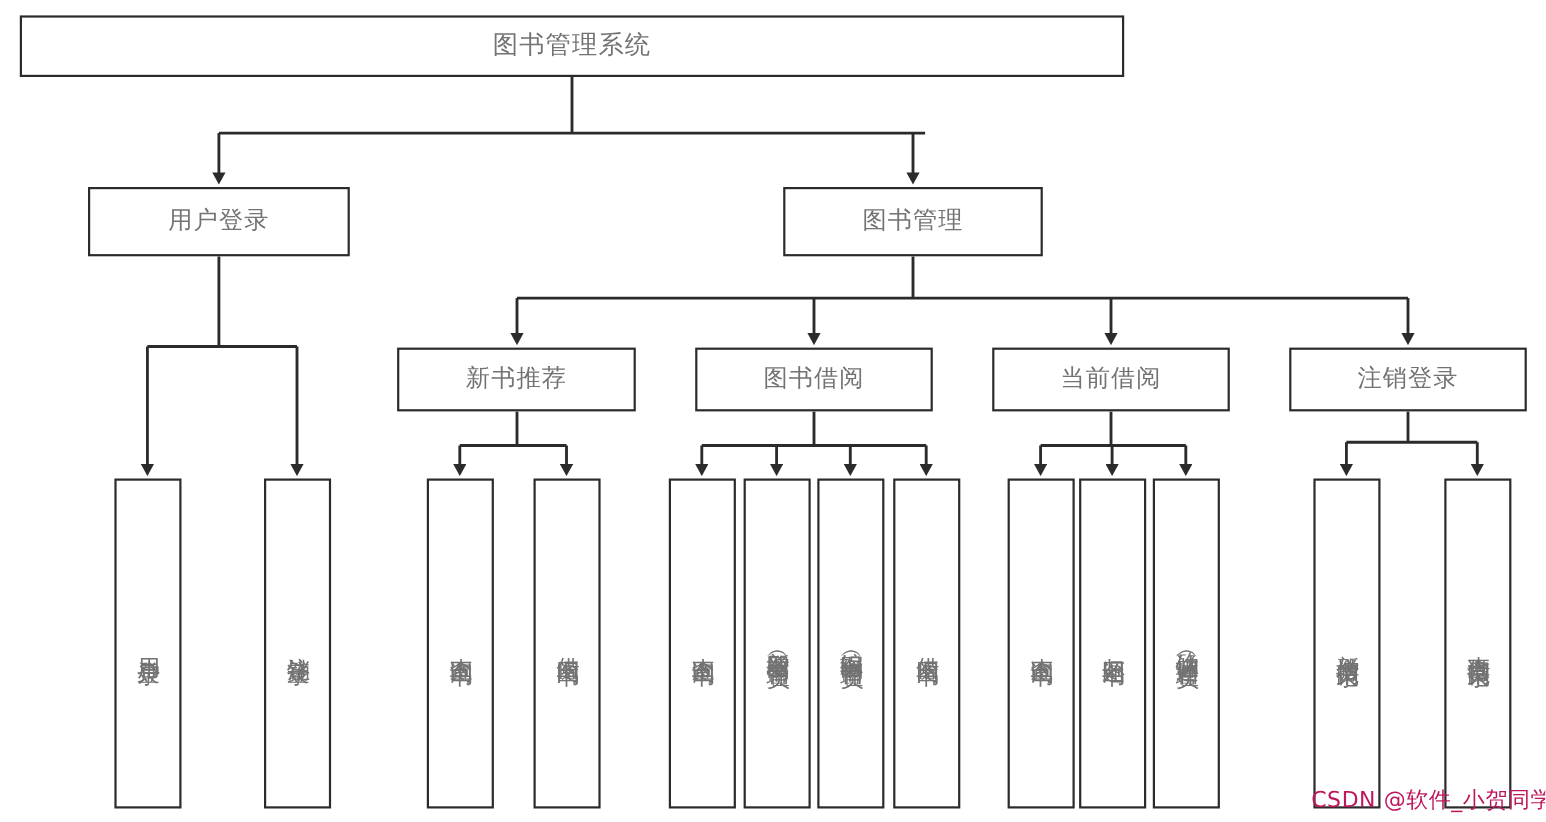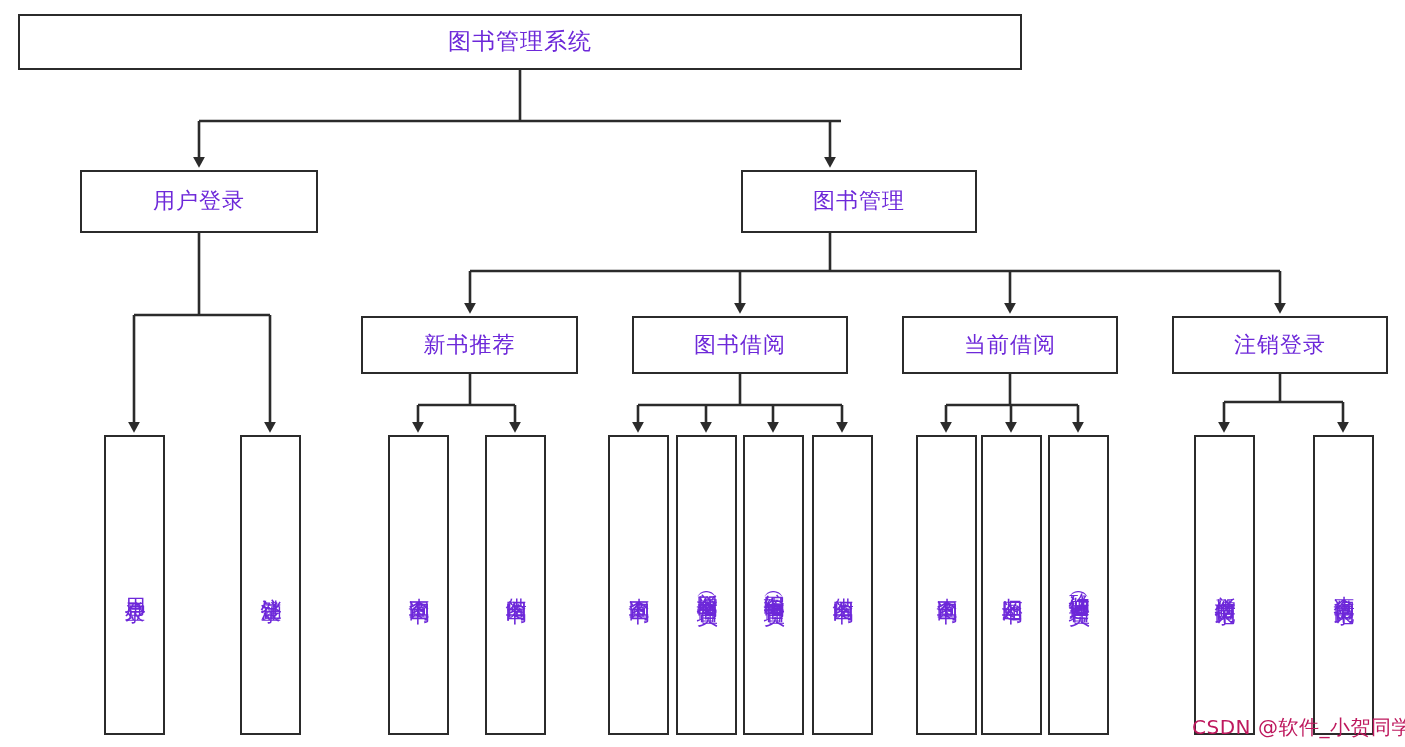--- a/index.html
+++ b/index.html
@@ -25,21 +25,21 @@
     height: 747px;
   }
   .node {
     position: absolute;
     box-sizing: border-box;
     border: 2.5px solid #2b2b2b;
     background: #ffffff;
     display: flex;
     align-items: center;
     justify-content: center;
-    color: #6d28d9;
+    color: #737373;
   }
   .node-h .label {
     font-size: 22px;
     line-height: 1.2;
     letter-spacing: 1px;
     white-space: nowrap;
   }
   .node-v {
     align-items: center;
     justify-content: center;
@@ -121,21 +121,21 @@
     </g>
   </svg>
 
   <div class="node node-h" id="root-node" style="left:18px; top:14px; width:1004px; height:56px;">
     <span class="label">图书管理系统</span>
   </div>
 
   <div class="node node-h" style="left:80px; top:170px; width:238px; height:63px;">
     <span class="label">用户登录</span>
   </div>
-  <div class="node node-h" style="left:741px; top:170px; width:236px; height:63px;">
+  <div class="node node-h" style="left:712px; top:170px; width:236px; height:63px;">
     <span class="label">图书管理</span>
   </div>
 
   <div class="node node-h" style="left:361px; top:316px; width:217px; height:58px;text-align:right;">
     <span class="label">新书推荐</span>
   </div>
   <div class="node node-h" style="left:902px; top:316px; width:216px; height:58px;">
     <span class="label">当前借阅</span>
   </div>
   <div class="node node-h" style="left:632px; top:316px; width:216px; height:58px;">

